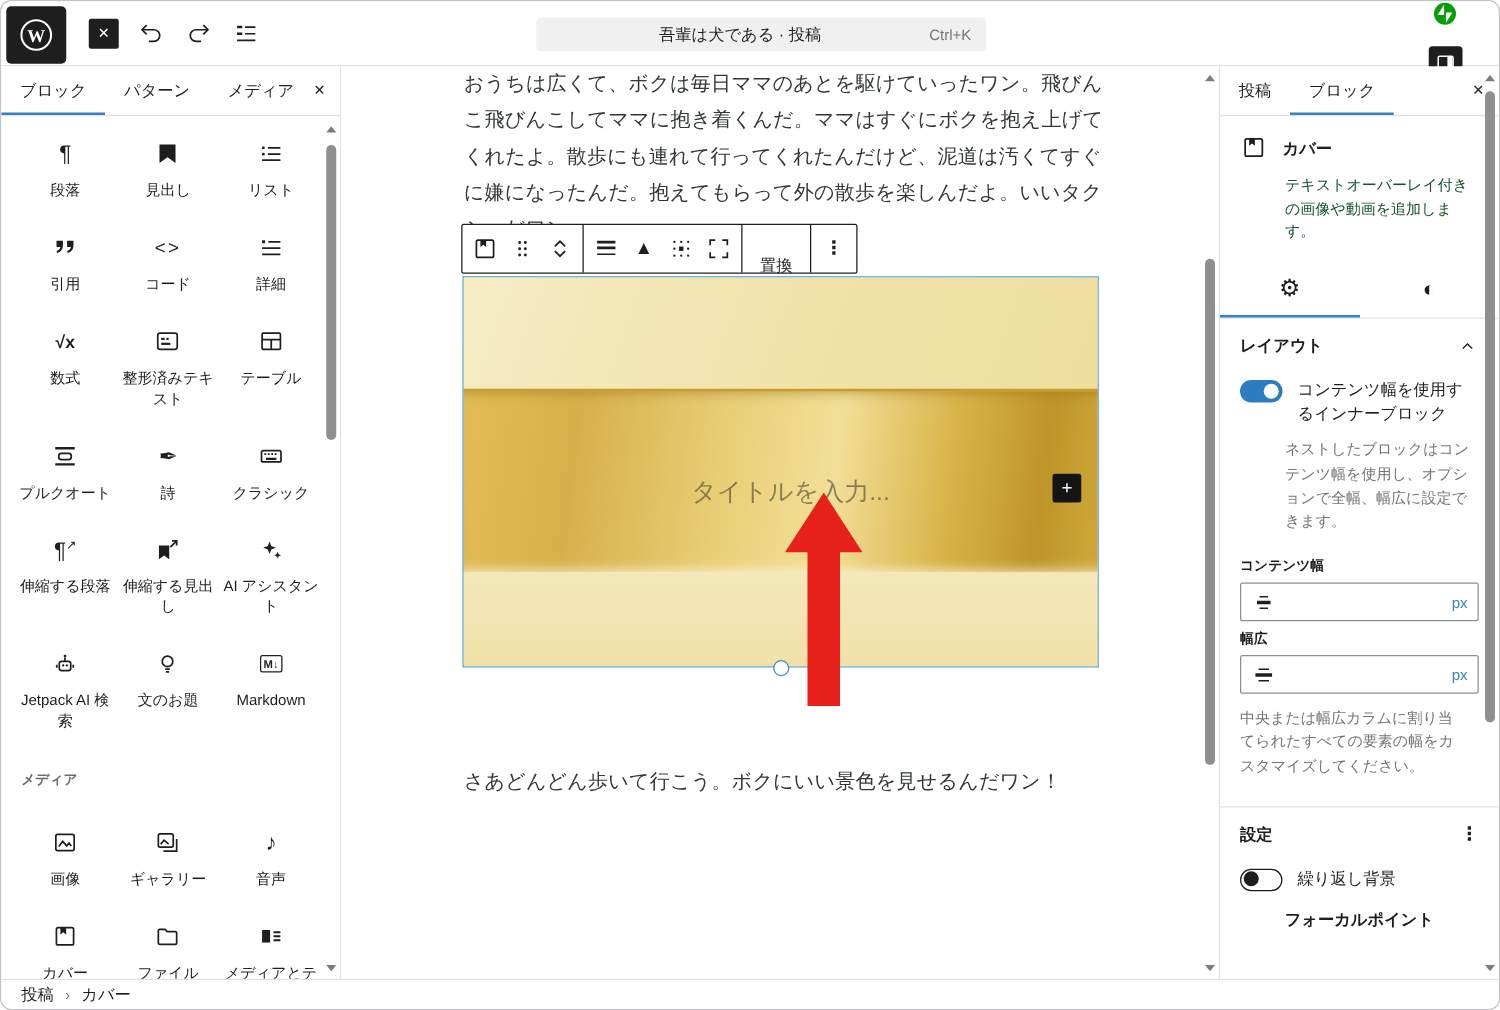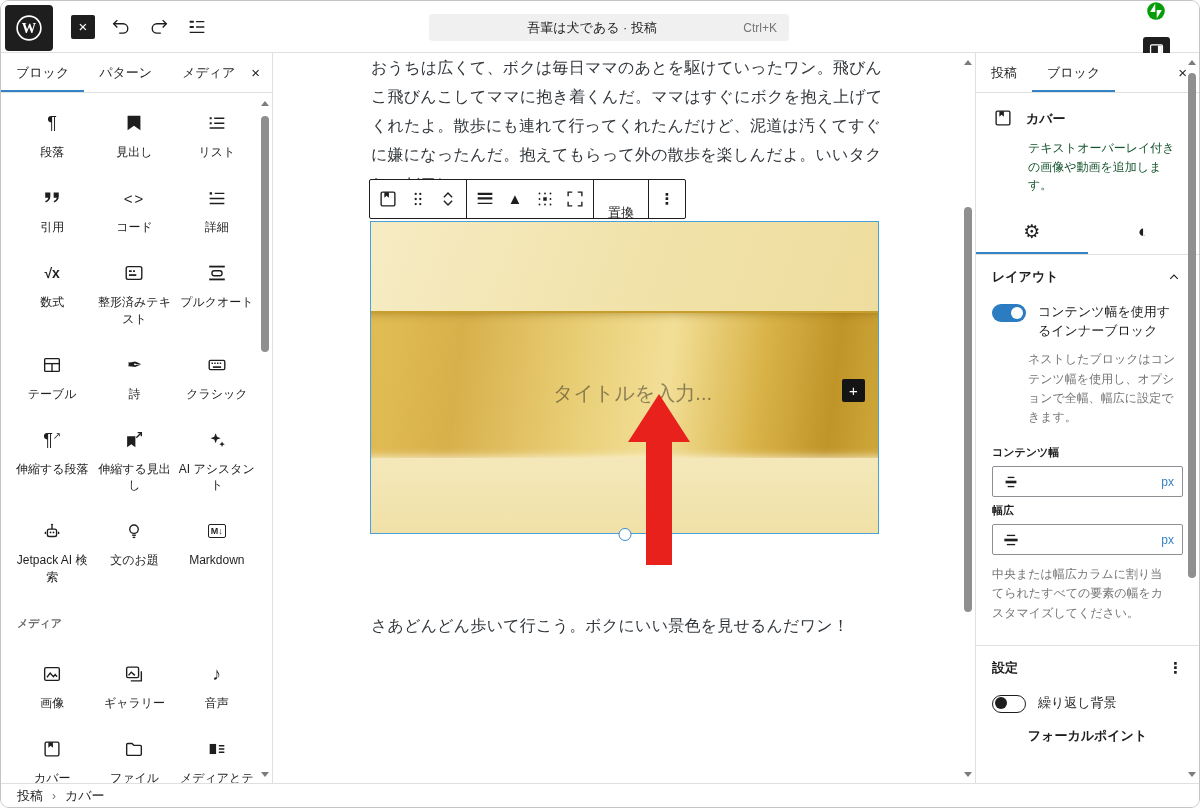--- a/index.html
+++ b/index.html
@@ -298,36 +298,36 @@
                   <rect x="6.5" y="9" width="3" height="1.9" fill="#1e1e1e" stroke="none"></rect>
                   <rect x="11" y="9" width="2" height="1.9" fill="#1e1e1e" stroke="none"></rect>
                   <rect x="6.5" y="13.3" width="8" height="1.9" fill="#1e1e1e" stroke="none"></rect>
                 </svg>
               </span>
               <span class="blb">整形済みテキスト</span>
             </div>
             <div class="blk">
               <span class="bic">
                 <svg width="22" height="22" viewBox="0 0 24 24" fill="none" stroke="#1e1e1e" stroke-width="1.5">
+                  <rect x="4" y="5" width="16" height="14" rx="1"></rect>
+                  <path d="M4 10.5h16"></path>
+                  <path d="M12 10.5V19"></path>
+                </svg>
+              </span>
+              <span class="blb">テーブル</span>
+            </div>
+            <div class="blk">
+              <span class="bic">
+                <svg width="22" height="22" viewBox="0 0 24 24" fill="none" stroke="#1e1e1e" stroke-width="1.5">
                   <path d="M3.5 5h17" stroke-width="2"></path>
                   <rect x="6.5" y="9.5" width="11" height="5.5" rx="2.5"></rect>
                   <path d="M3.5 19h17" stroke-width="2"></path>
                 </svg>
               </span>
               <span class="blb">プルクオート</span>
-            </div>
-            <div class="blk">
-              <span class="bic">
-                <svg width="22" height="22" viewBox="0 0 24 24" fill="none" stroke="#1e1e1e" stroke-width="1.5">
-                  <rect x="4" y="5" width="16" height="14" rx="1"></rect>
-                  <path d="M4 10.5h16"></path>
-                  <path d="M12 10.5V19"></path>
-                </svg>
-              </span>
-              <span class="blb">テーブル</span>
             </div>
             <div class="blk">
               <span class="bic">
                 <span class="g">✒</span>
               </span>
               <span class="blb">詩</span>
             </div>
             <div class="blk">
               <span class="bic">
                 <svg width="22" height="22" viewBox="0 0 24 24" fill="none" stroke="#1e1e1e" stroke-width="1.5">

